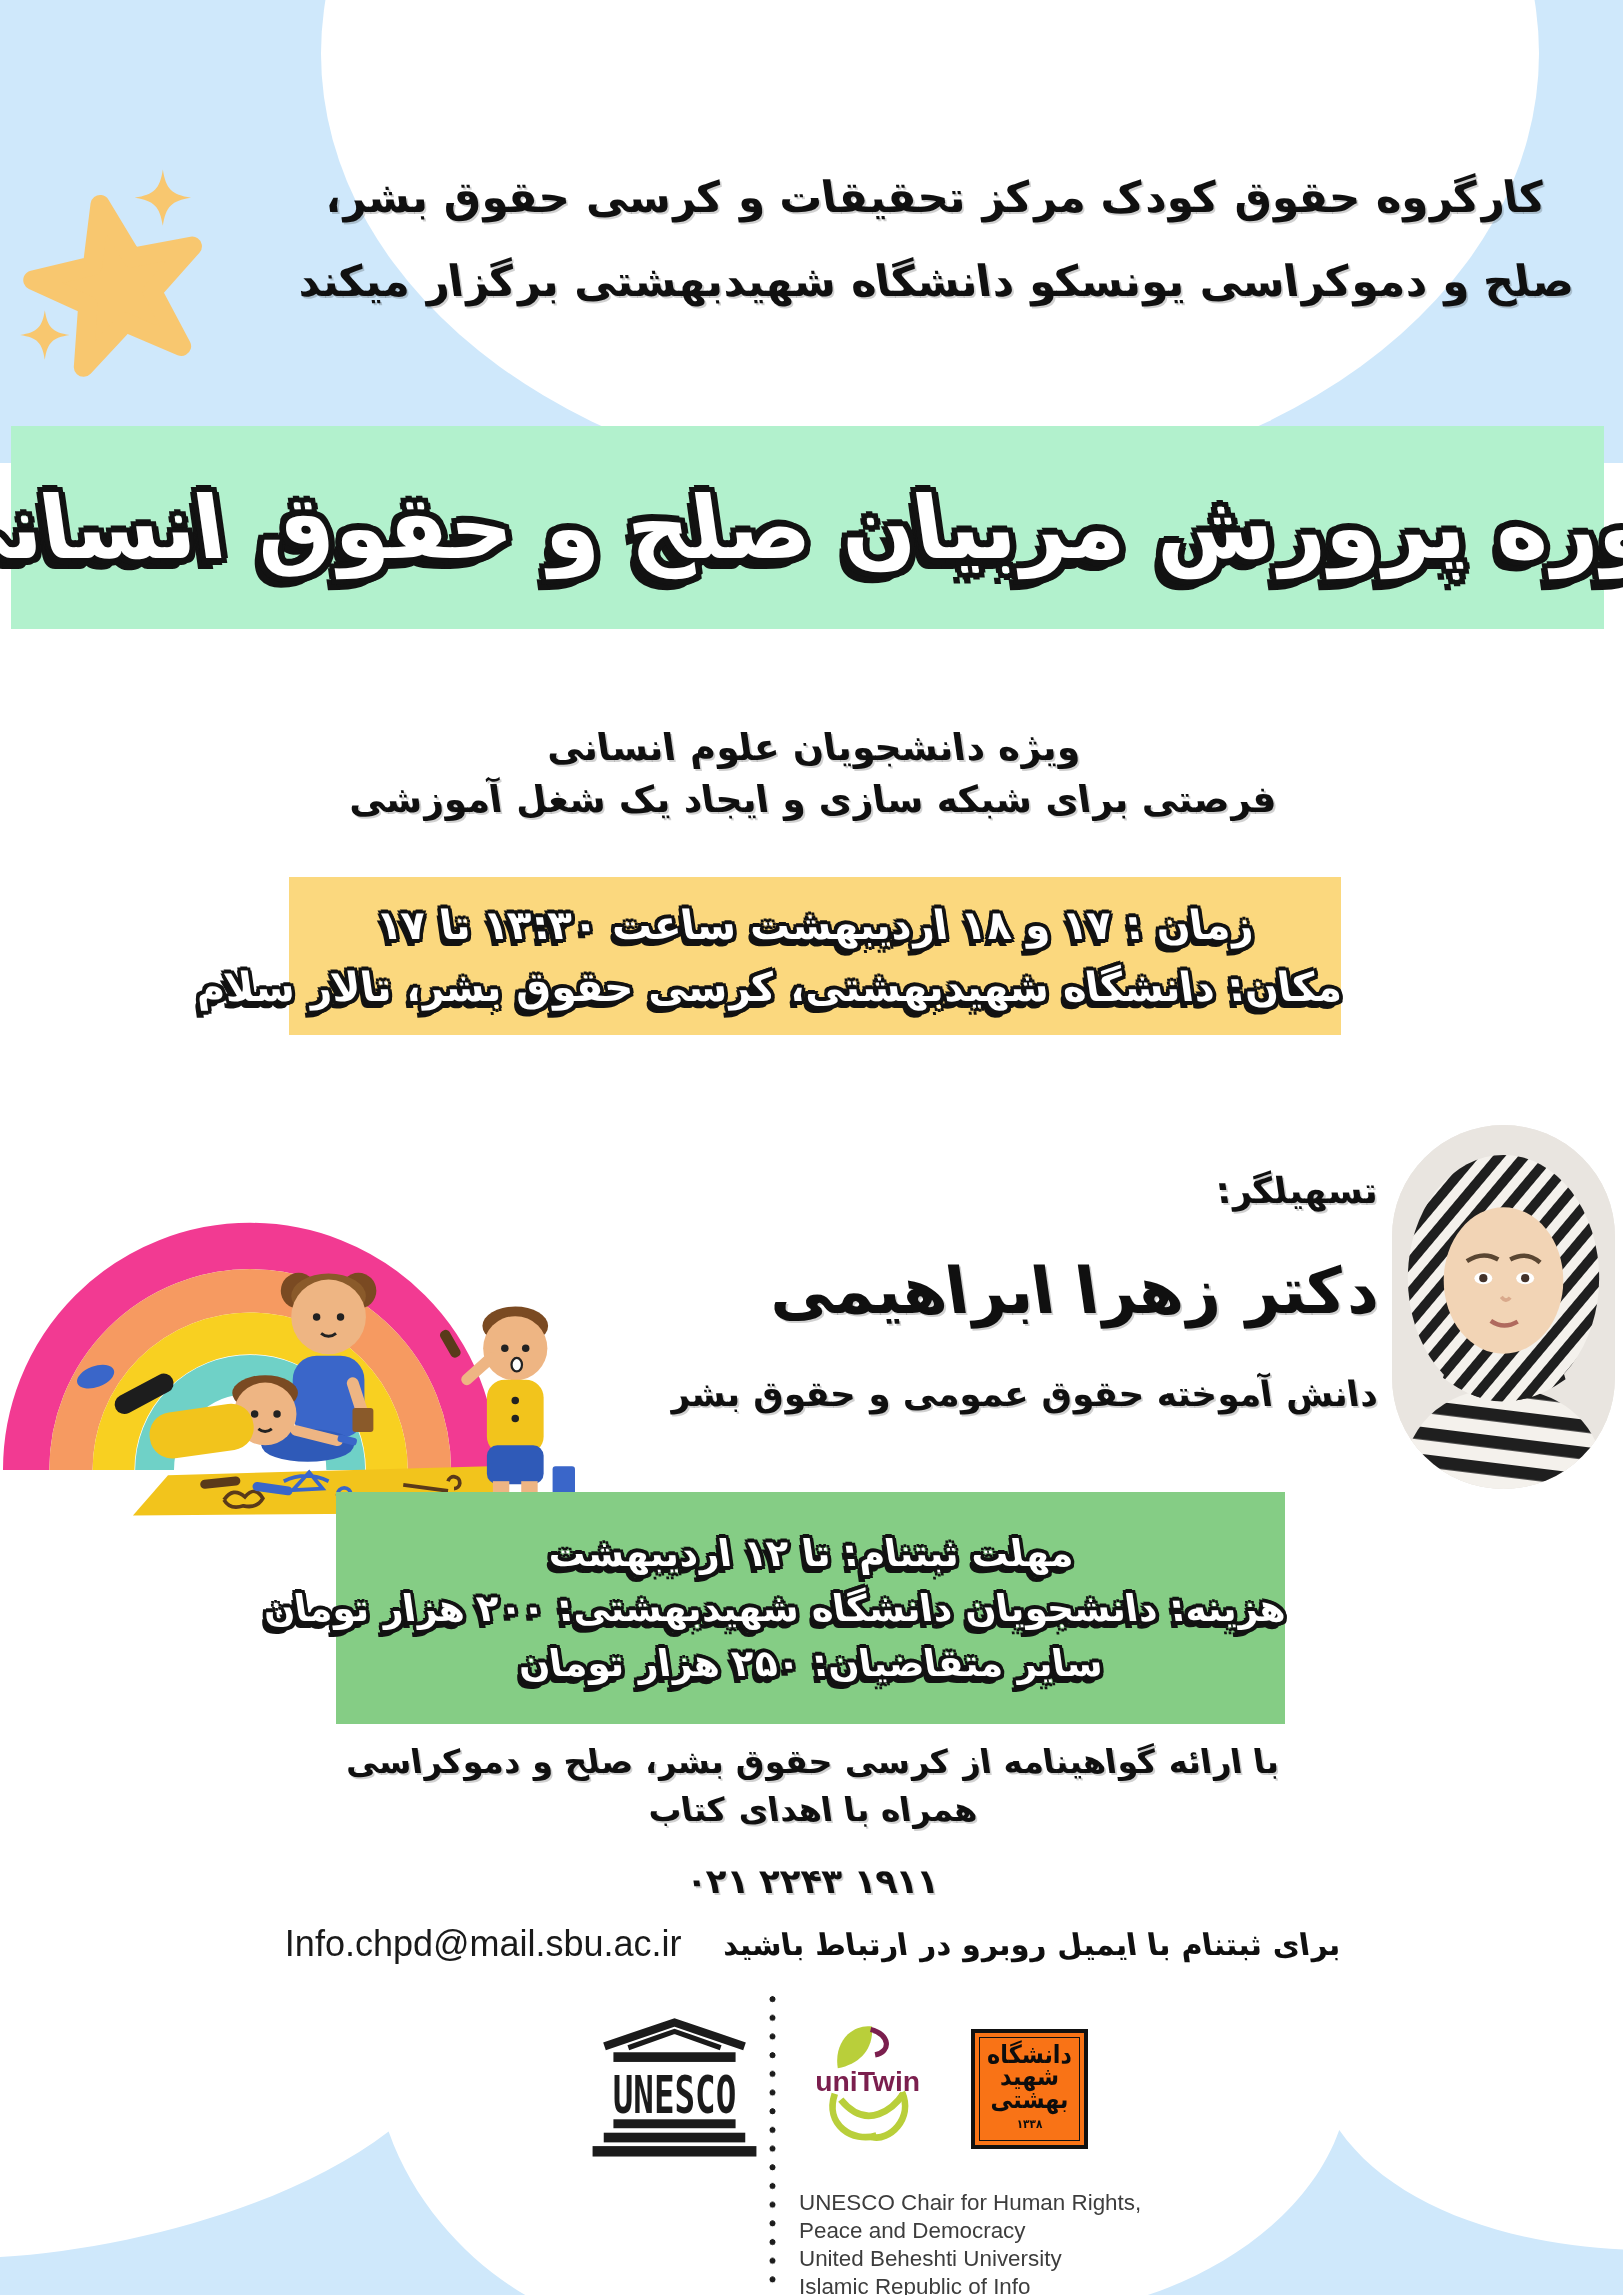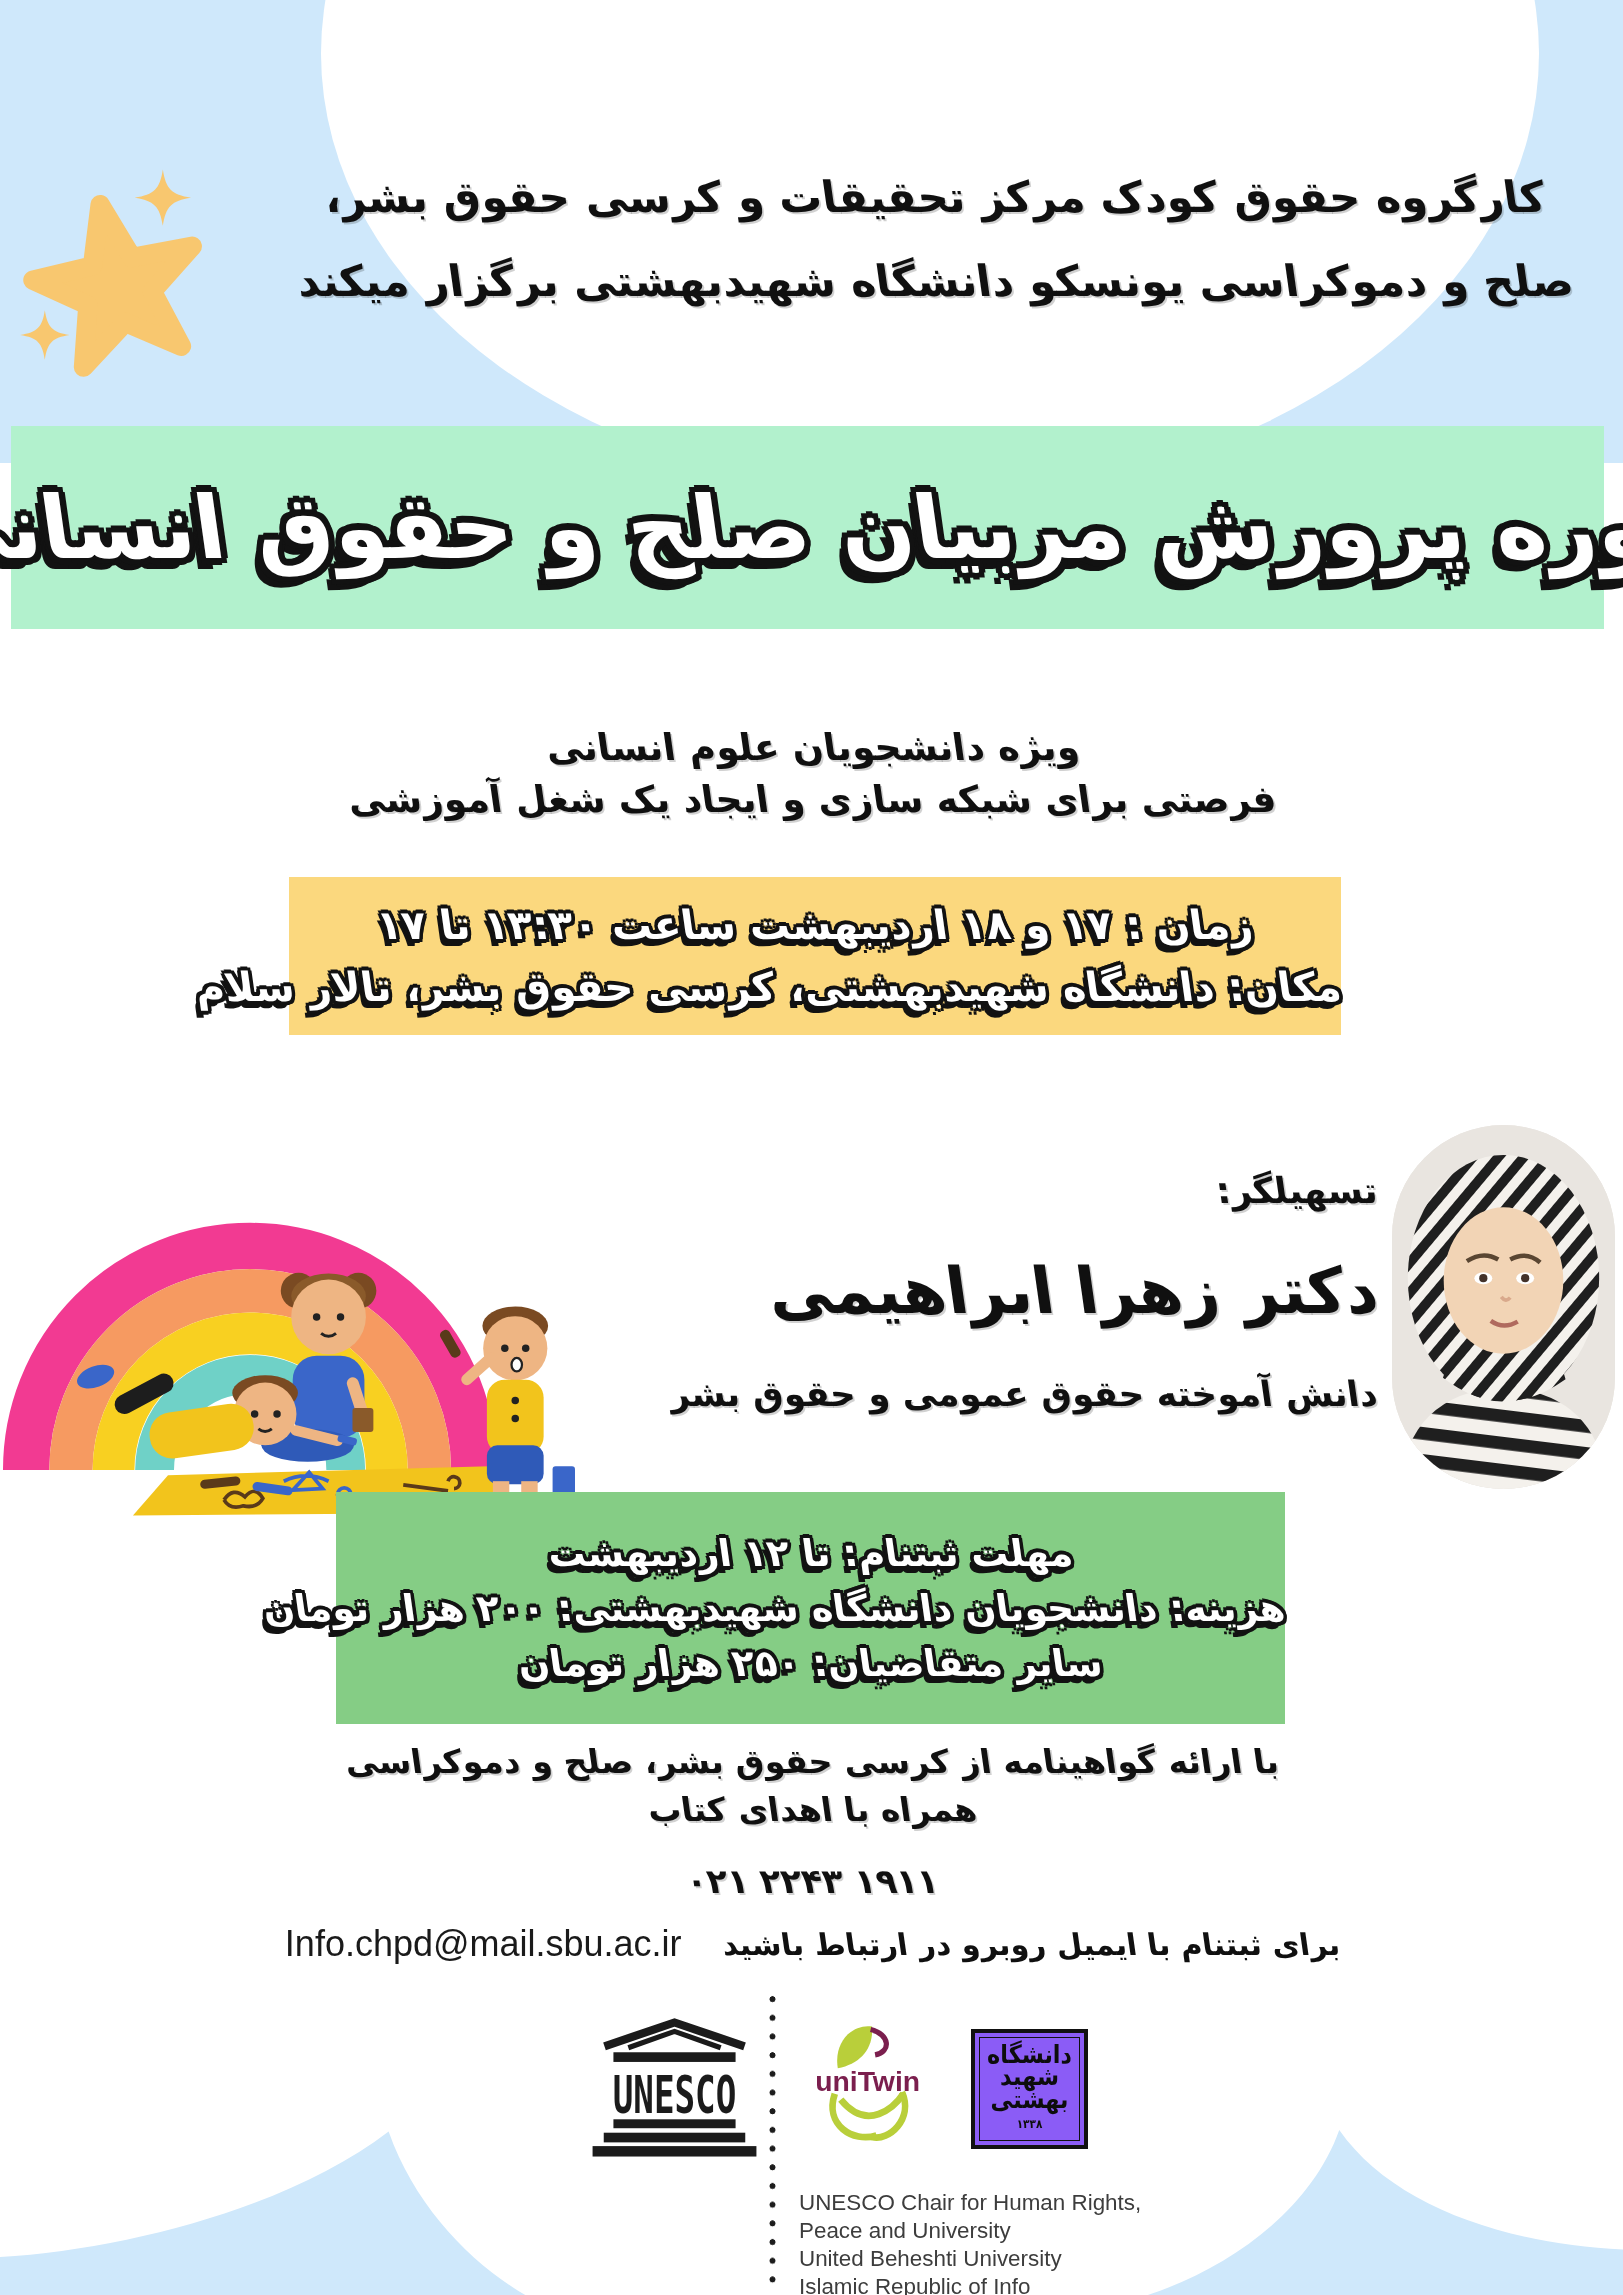--- a/index.html
+++ b/index.html
@@ -52,21 +52,21 @@
   .email-note{font-size:30px;}
   
   .caption{font-family:"Liberation Sans",sans-serif;color:#3d3d3d;font-size:22.4px;line-height:28px;}
   .cap-left{position:absolute;left:418px;top:2168px;width:334px;text-align:right;}
   .cap-right{position:absolute;left:799px;top:2168px;width:463px;text-align:left;margin-top:21px;}
   .unesco-svg{position:absolute;left:585px;top:2018px;}
   .dotline{position:absolute;left:768px;top:1994px;width:9px;height:296px;
       background-image:radial-gradient(circle at 4.5px 5.2px,#1d1d1d 2.7px,transparent 3.3px);
       background-size:9px 18.7px;background-repeat:repeat-y;}
   .unitwin-svg{position:absolute;left:799px;top:2019px;}
-  .sbu-logo{position:absolute;left:971px;top:2029px;width:117px;height:120px;background:#8b5cf6;
+  .sbu-logo{position:absolute;left:971px;top:2029px;width:117px;height:120px;background:#f97316;
       border:4.5px solid #111;box-sizing:border-box;display:flex;align-items:center;justify-content:center;}
   .sbu-inner{border:1.5px solid #111;width:99px;height:102px;display:flex;flex-direction:column;
       align-items:center;justify-content:center;direction:rtl;}
   .sbu-inner div{font-weight:bold;color:#0d0d0d;font-size:22.4px;line-height:22.4px;letter-spacing:-1.5px;
       transform:scaleY(1.12);}
   .sbu-year{font-size:10.5px !important;letter-spacing:0 !important;margin-top:3px;}
   .star-svg{position:absolute;left:6px;top:72px;z-index:2;}
   .rainbow-svg{position:absolute;left:0px;top:1063px;}
   .hills-svg{position:absolute;left:0;top:2124px;}
 </style>
@@ -245,21 +245,21 @@
   <div class="sbu-logo">
     <div class="sbu-inner">
       <div>دانشگاه</div>
       <div>شهید</div>
       <div>بهشتی</div>
       <div class="sbu-year">۱۳۳۸</div>
     </div>
   </div>
   <div class="caption cap-right">
     <div>UNESCO Chair for Human Rights,</div>
-    <div>Peace and University</div>
+    <div>Peace and Democracy</div>
     <div>United Beheshti University</div>
     <div>Islamic Republic of Info</div>
   </div>
 
   <svg class="hills-svg" width="1624" height="172" viewBox="0 0 2173 230">
     <path d="M0,230 L0,178 C170,168 390,110 520,10 C556,112 632,188 705,230 Z" fill="#cfe8fb"></path>
     <path d="M2173,230 L2173,168 C2010,160 1862,108 1792,8 C1755,112 1650,192 1532,230 Z" fill="#cfe8fb"></path>
   </svg>
 
 </div>

